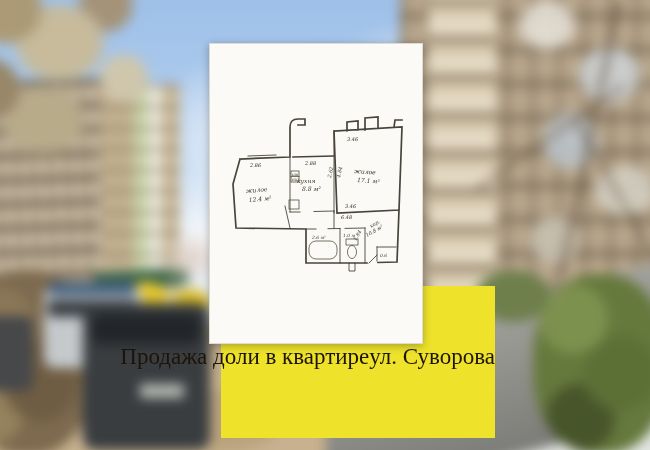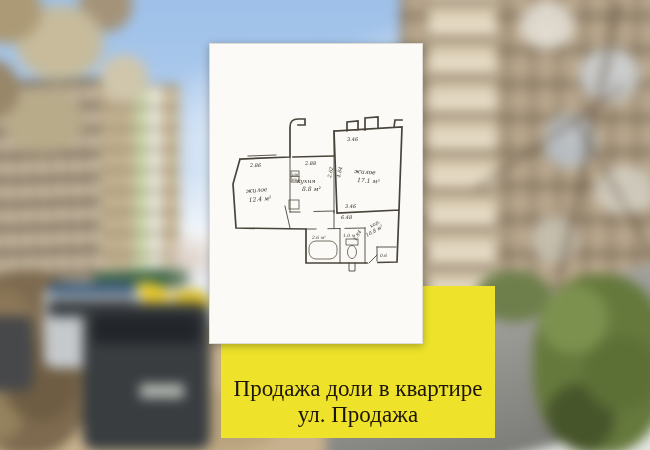--- a/index.html
+++ b/index.html
@@ -81,21 +81,21 @@
   .bush-mid{left:488px;top:282px;width:75px;height:52px;background:#6e7f4e;border-radius:50%;}
   .car-far{left:-5px;top:328px;width:50px;height:75px;background:#47484a;border-radius:8px;}
   .car-silver{left:56px;top:298px;width:98px;height:82px;background:#c5c9cc;border-radius:10px;}
   .cs-roof{left:60px;top:294px;width:88px;height:13px;background:#44607c;border-radius:6px;}
   .cs-win{left:60px;top:312px;width:90px;height:17px;background:#3a3f44;border-radius:5px;}
   .car-dark{left:95px;top:315px;width:127px;height:147px;background:#393d40;border-radius:13px;}
   .cd-win{left:104px;top:326px;width:108px;height:30px;background:#22262a;border-radius:8px;}
   .cd-plate{left:152px;top:396px;width:44px;height:14px;background:#b4b8b2;border-radius:2px;}
   
   .banner{position:absolute;left:221px;top:286px;width:274px;height:152px;
-    background:#eee32a;z-index:2;display:flex;flex-direction:column;
+    background:#eee32a;z-index:2;display:flex;flex-direction:row;
     justify-content:flex-end;align-items:center;padding-bottom:11px;box-sizing:border-box;}
   .banner .line{font-family:"Liberation Serif",serif;font-size:23px;line-height:25.5px;
     color:#1c1408;text-align:center;white-space:nowrap;}
   
   .card{position:absolute;left:209px;top:43px;width:214px;height:301px;
     background:#fbfaf6;border:1px solid #dddbd2;box-sizing:border-box;z-index:3;
     box-shadow:0 2px 8px rgba(35,35,35,.35);}
   .plan{position:absolute;left:18px;top:71px;width:182px;height:162px;}
   .plan path,.plan rect.wall{fill:none;stroke:#49443b;stroke-linecap:square;stroke-linejoin:miter;}
   .plan .outer{stroke-width:1.7;}
@@ -137,21 +137,21 @@
     <div class="car-silver"></div>
     <div class="cs-roof"></div>
     <div class="cs-win"></div>
     <div class="car-dark"></div>
     <div class="cd-win"></div>
     <div class="cd-plate"></div>
   </div>
 
   <div class="banner">
     <div class="line">Продажа доли в квартире</div>
-    <div class="line">ул. Продажа</div>
+    <div class="line">ул. Суворова</div>
   </div>
 
   <div class="card">
     <svg class="plan" viewBox="0 0 182 162">
 
       <path class="outer" d="M106,16 L174,12 L171,95 L109,98 L106,16
            M119,16 L119,7 L130,6 L130,15
            M137,15 L137,3 L150,2 L150,13
            M166,12 L167,5 L174,5
            M12,44 L62,42 M65,42 L106,41

